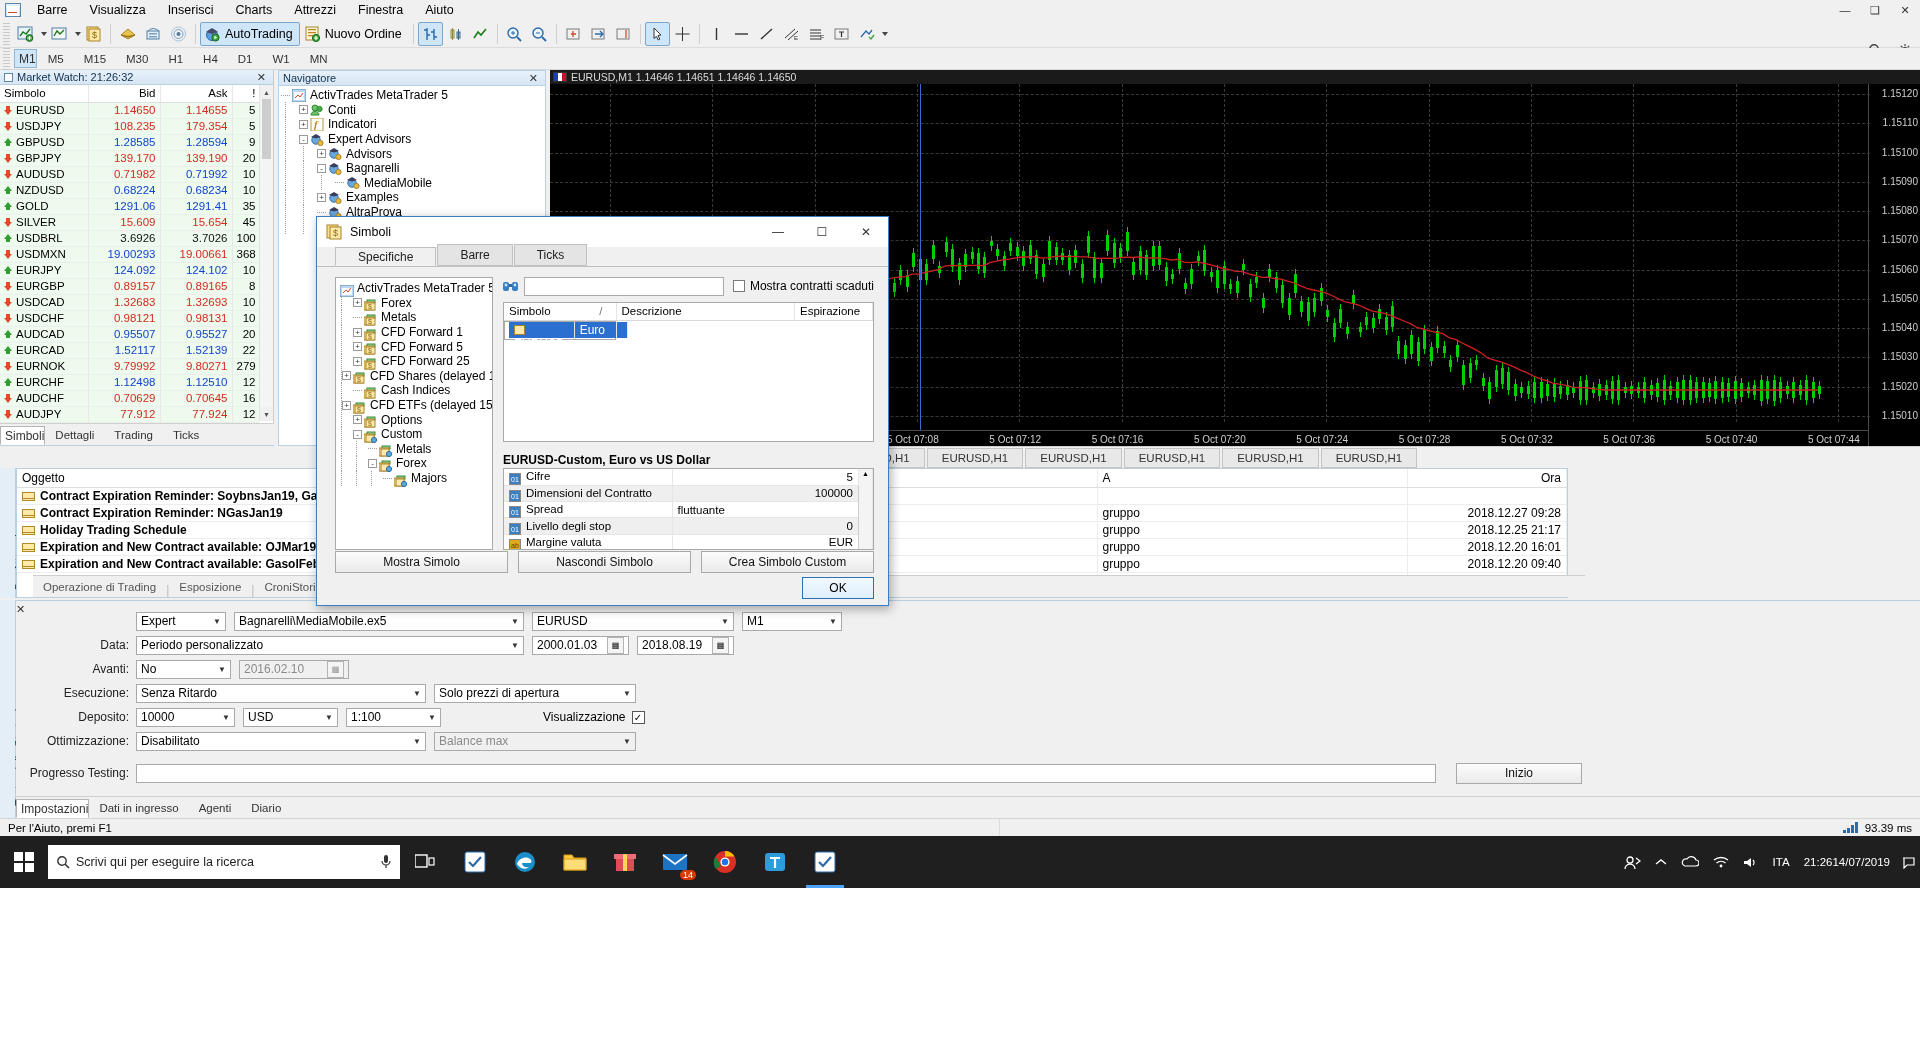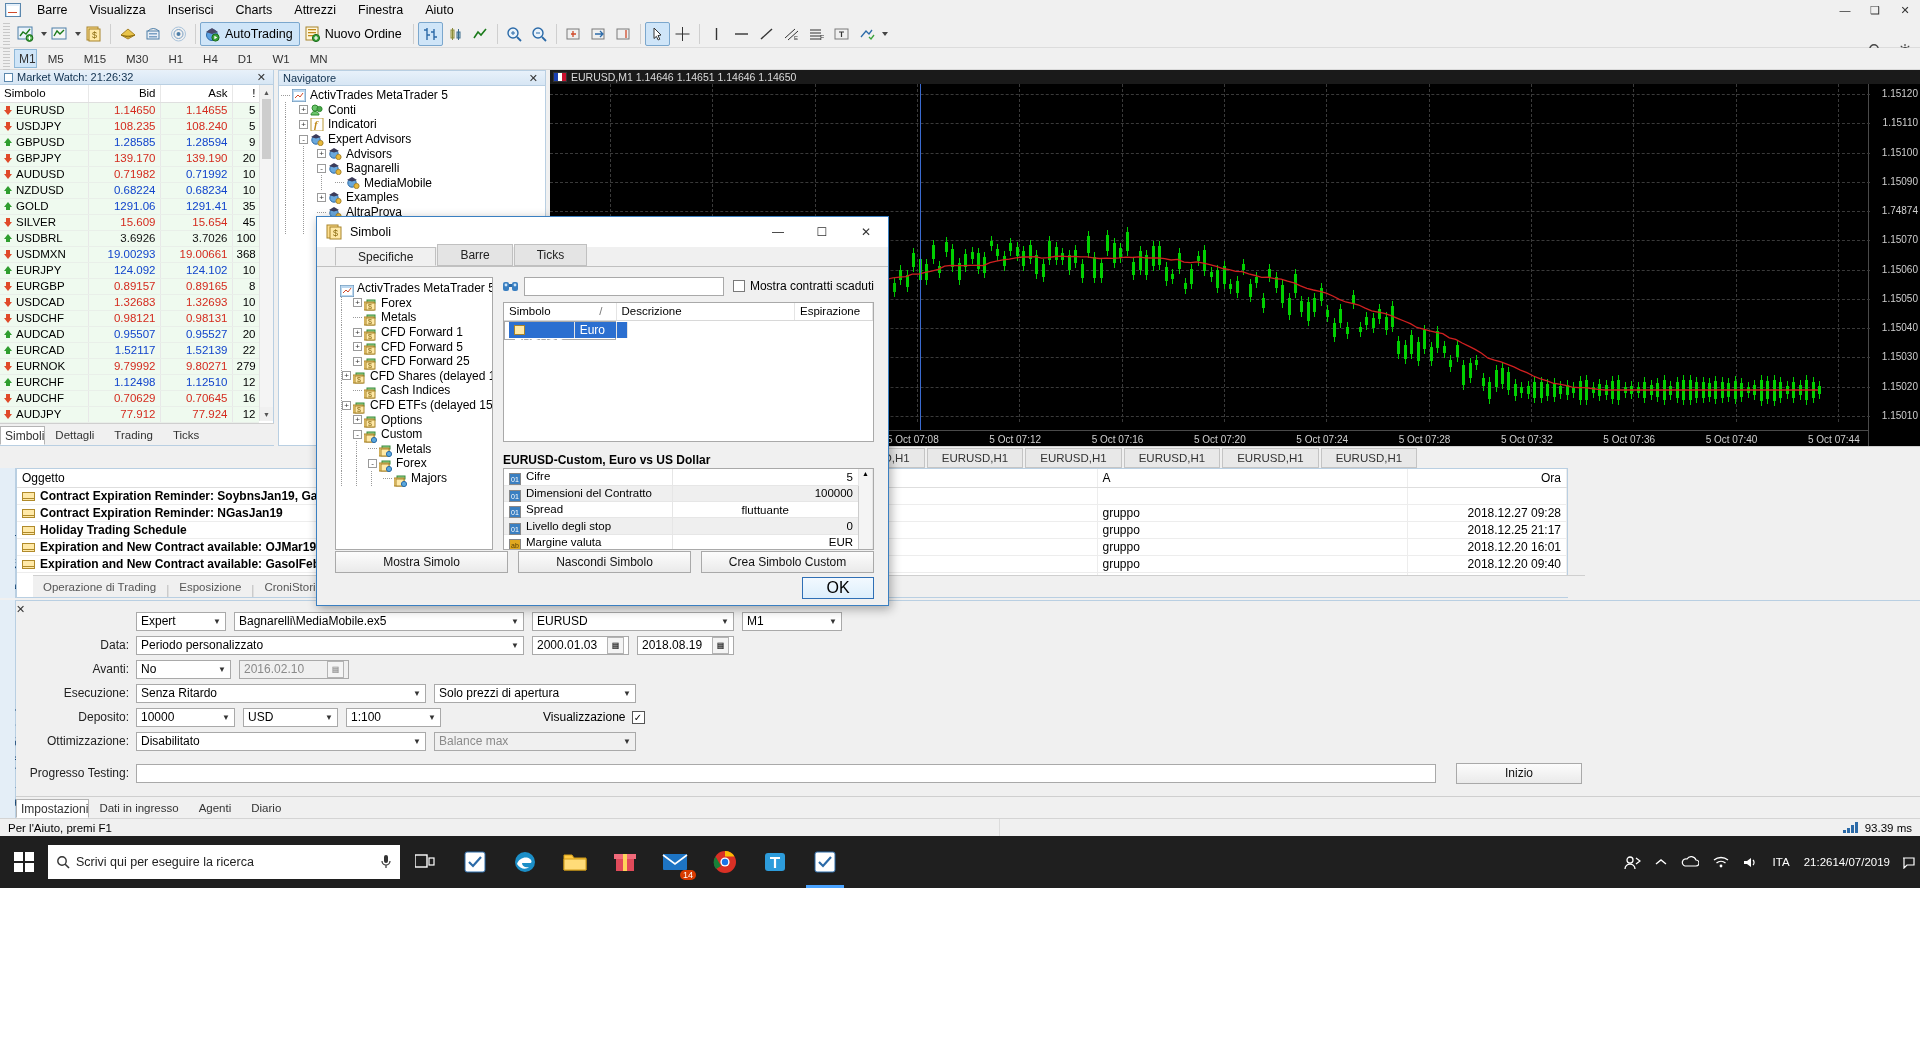--- a/index.html
+++ b/index.html
@@ -150,21 +150,21 @@
   .spectbl { position:absolute; left:186px; top:200px; right:14px; height:82px; border:1px solid #a9a9a9; background:#fff; overflow:hidden;}
   .spectbl table { width:100%; border-collapse:collapse; font-size:11.5px; table-layout:fixed;}
   .spectbl td { padding:1px 5px; height:16.3px; border-bottom:1px solid #e6e6e6; border-right:1px solid #e6e6e6;}
   .spectbl tr:nth-child(odd) td { background:#fff; }
   .spectbl tr:nth-child(even) td { background:#efefef; }
   .vtype { display:inline-block; width:12px;height:12px;margin-right:5px;position:relative;top:2px; font-size:7px; text-align:center; line-height:12px; border:1px solid #888; color:#fff;}
   .vtype.n { background:#3a7fc1; } .vtype.s { background:#e0a820; color:#5a4000;}
   .dlgbtns { position:absolute; left:18px; right:14px; bottom:32px; display:flex; gap:10px;}
   .dlgbtns .btn { flex:1; height:22px; }
   .okrow { position:absolute; right:14px; bottom:6px; }
-  .okbtn { width:72px; height:22px; border:1px solid #2f6fb5; background:linear-gradient(#f2f9ff,#ddeefb); font-size:16px; display:flex;align-items:center;justify-content:center;}
+  .okbtn { width:72px; height:22px; border:1px solid #2f6fb5; background:linear-gradient(#f2f9ff,#ddeefb); font-size:12px; display:flex;align-items:center;justify-content:center;}
 
   
   #taskbar { position:absolute; left:0; top:836px; width:1920px; height:222px; background:#fff; }
   .tbbar { position:absolute; left:0; top:0; width:1920px; height:52px; background:#1f1f1f; display:flex; align-items:center; }
   .tbbar .st { width:48px;height:48px;display:flex;align-items:center;justify-content:center;}
   .srchpill { height:34px; width:352px; background:#fff; display:flex; align-items:center; padding:0 8px; border-radius:0; }
   .srchpill .lbl { font-size:12.5px; color:#222; margin-left:6px; flex:1;}
   .tbicon { width:50px; height:52px; display:flex; align-items:center; justify-content:center; position:relative;}
   .tbicon.act::after { content:""; position:absolute; bottom:0; left:6px; right:6px; height:3px; background:#4aa3ff; }
   .tray { position:absolute; right:0; top:0; height:52px; display:flex; align-items:center; color:#fff; font-size:11.5px;}
@@ -423,21 +423,21 @@
         <tbody id="mw-body">
             <tr>
               <td class="sym"><span class="arrow dn"></span>EURUSD</td>
               <td class="vdn">1.14650</td>
               <td class="vdn">1.14655</td>
               <td>5</td>
             </tr>
             <tr>
               <td class="sym"><span class="arrow dn"></span>USDJPY</td>
               <td class="vdn">108.235</td>
-              <td class="vdn">108.240</td>
+              <td class="vdn">179.354</td>
               <td>5</td>
             </tr>
             <tr>
               <td class="sym"><span class="arrow up"></span>GBPUSD</td>
               <td class="vup">1.28585</td>
               <td class="vup">1.28594</td>
               <td>9</td>
             </tr>
             <tr>
               <td class="sym"><span class="arrow dn"></span>GBPJPY</td>
@@ -687,21 +687,21 @@
       <div class="timeaxis"></div>
     <div class="gridh" style="top: 10px;"></div>
         <div class="pricelbl" style="top: 4px;">1.15120</div>
         <div class="gridh" style="top: 39.2727px;"></div>
         <div class="pricelbl" style="top: 33.2727px;">1.15110</div>
         <div class="gridh" style="top: 68.5455px;"></div>
         <div class="pricelbl" style="top: 62.5455px;">1.15100</div>
         <div class="gridh" style="top: 97.8182px;"></div>
         <div class="pricelbl" style="top: 91.8182px;">1.15090</div>
         <div class="gridh" style="top: 127.091px;"></div>
-        <div class="pricelbl" style="top: 121.091px;">1.74874</div>
+        <div class="pricelbl" style="top: 121.091px;">1.15080</div>
         <div class="gridh" style="top: 156.364px;"></div>
         <div class="pricelbl" style="top: 150.364px;">1.15070</div>
         <div class="gridh" style="top: 185.636px;"></div>
         <div class="pricelbl" style="top: 179.636px;">1.15060</div>
         <div class="gridh" style="top: 214.909px;"></div>
         <div class="pricelbl" style="top: 208.909px;">1.15050</div>
         <div class="gridh" style="top: 244.182px;"></div>
         <div class="pricelbl" style="top: 238.182px;">1.15040</div>
         <div class="gridh" style="top: 273.455px;"></div>
         <div class="pricelbl" style="top: 267.455px;">1.15030</div>
@@ -1547,21 +1547,21 @@
                 <td><span class="vtype n">01</span>Cifre</td>
                 <td style="text-align:right">5</td>
                 <td rowspan="6" style="background:#f4f4f4;border-left:1px solid #ccc;vertical-align:top;text-align:center;font-size:7px;padding:1px 0;">▲</td>
               </tr>
               <tr>
                 <td><span class="vtype n">01</span>Dimensioni del Contratto</td>
                 <td style="text-align:right">100000</td>
               </tr>
               <tr>
                 <td><span class="vtype n">01</span>Spread</td>
-                <td style="text-align:center">fluttuante</td>
+                <td style="text-align:left">fluttuante</td>
               </tr>
               <tr>
                 <td><span class="vtype n">01</span>Livello degli stop</td>
                 <td style="text-align:right">0</td>
               </tr>
               <tr>
                 <td><span class="vtype s">ab</span>Margine valuta</td>
                 <td style="text-align:right">EUR</td>
               </tr>
             </tbody>

